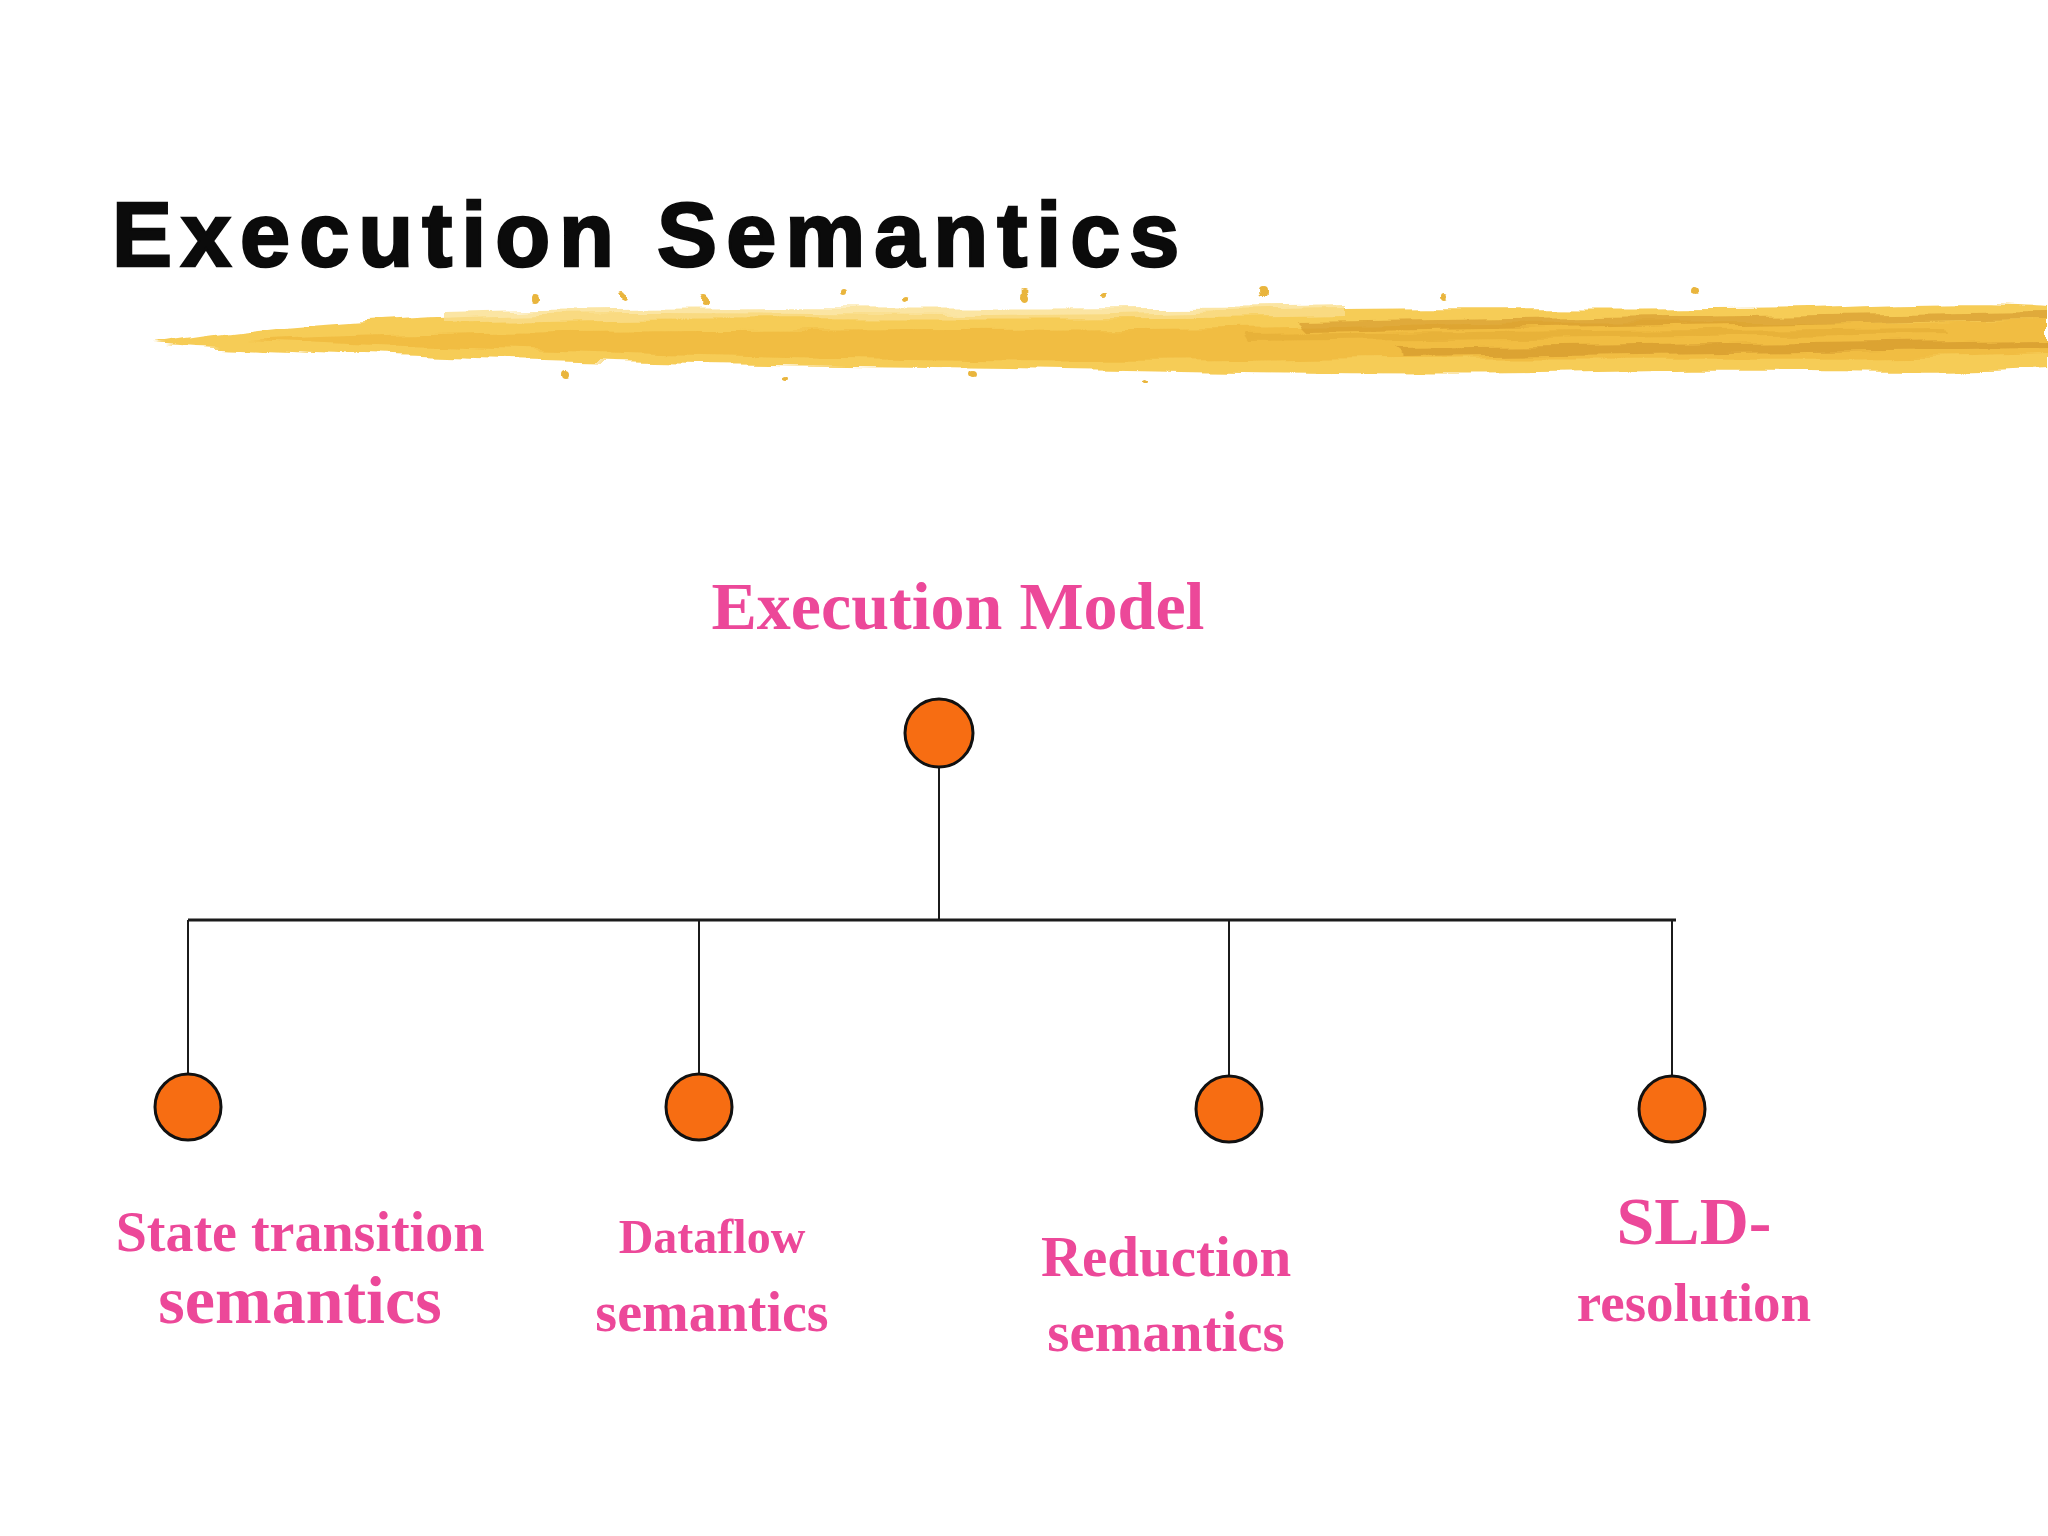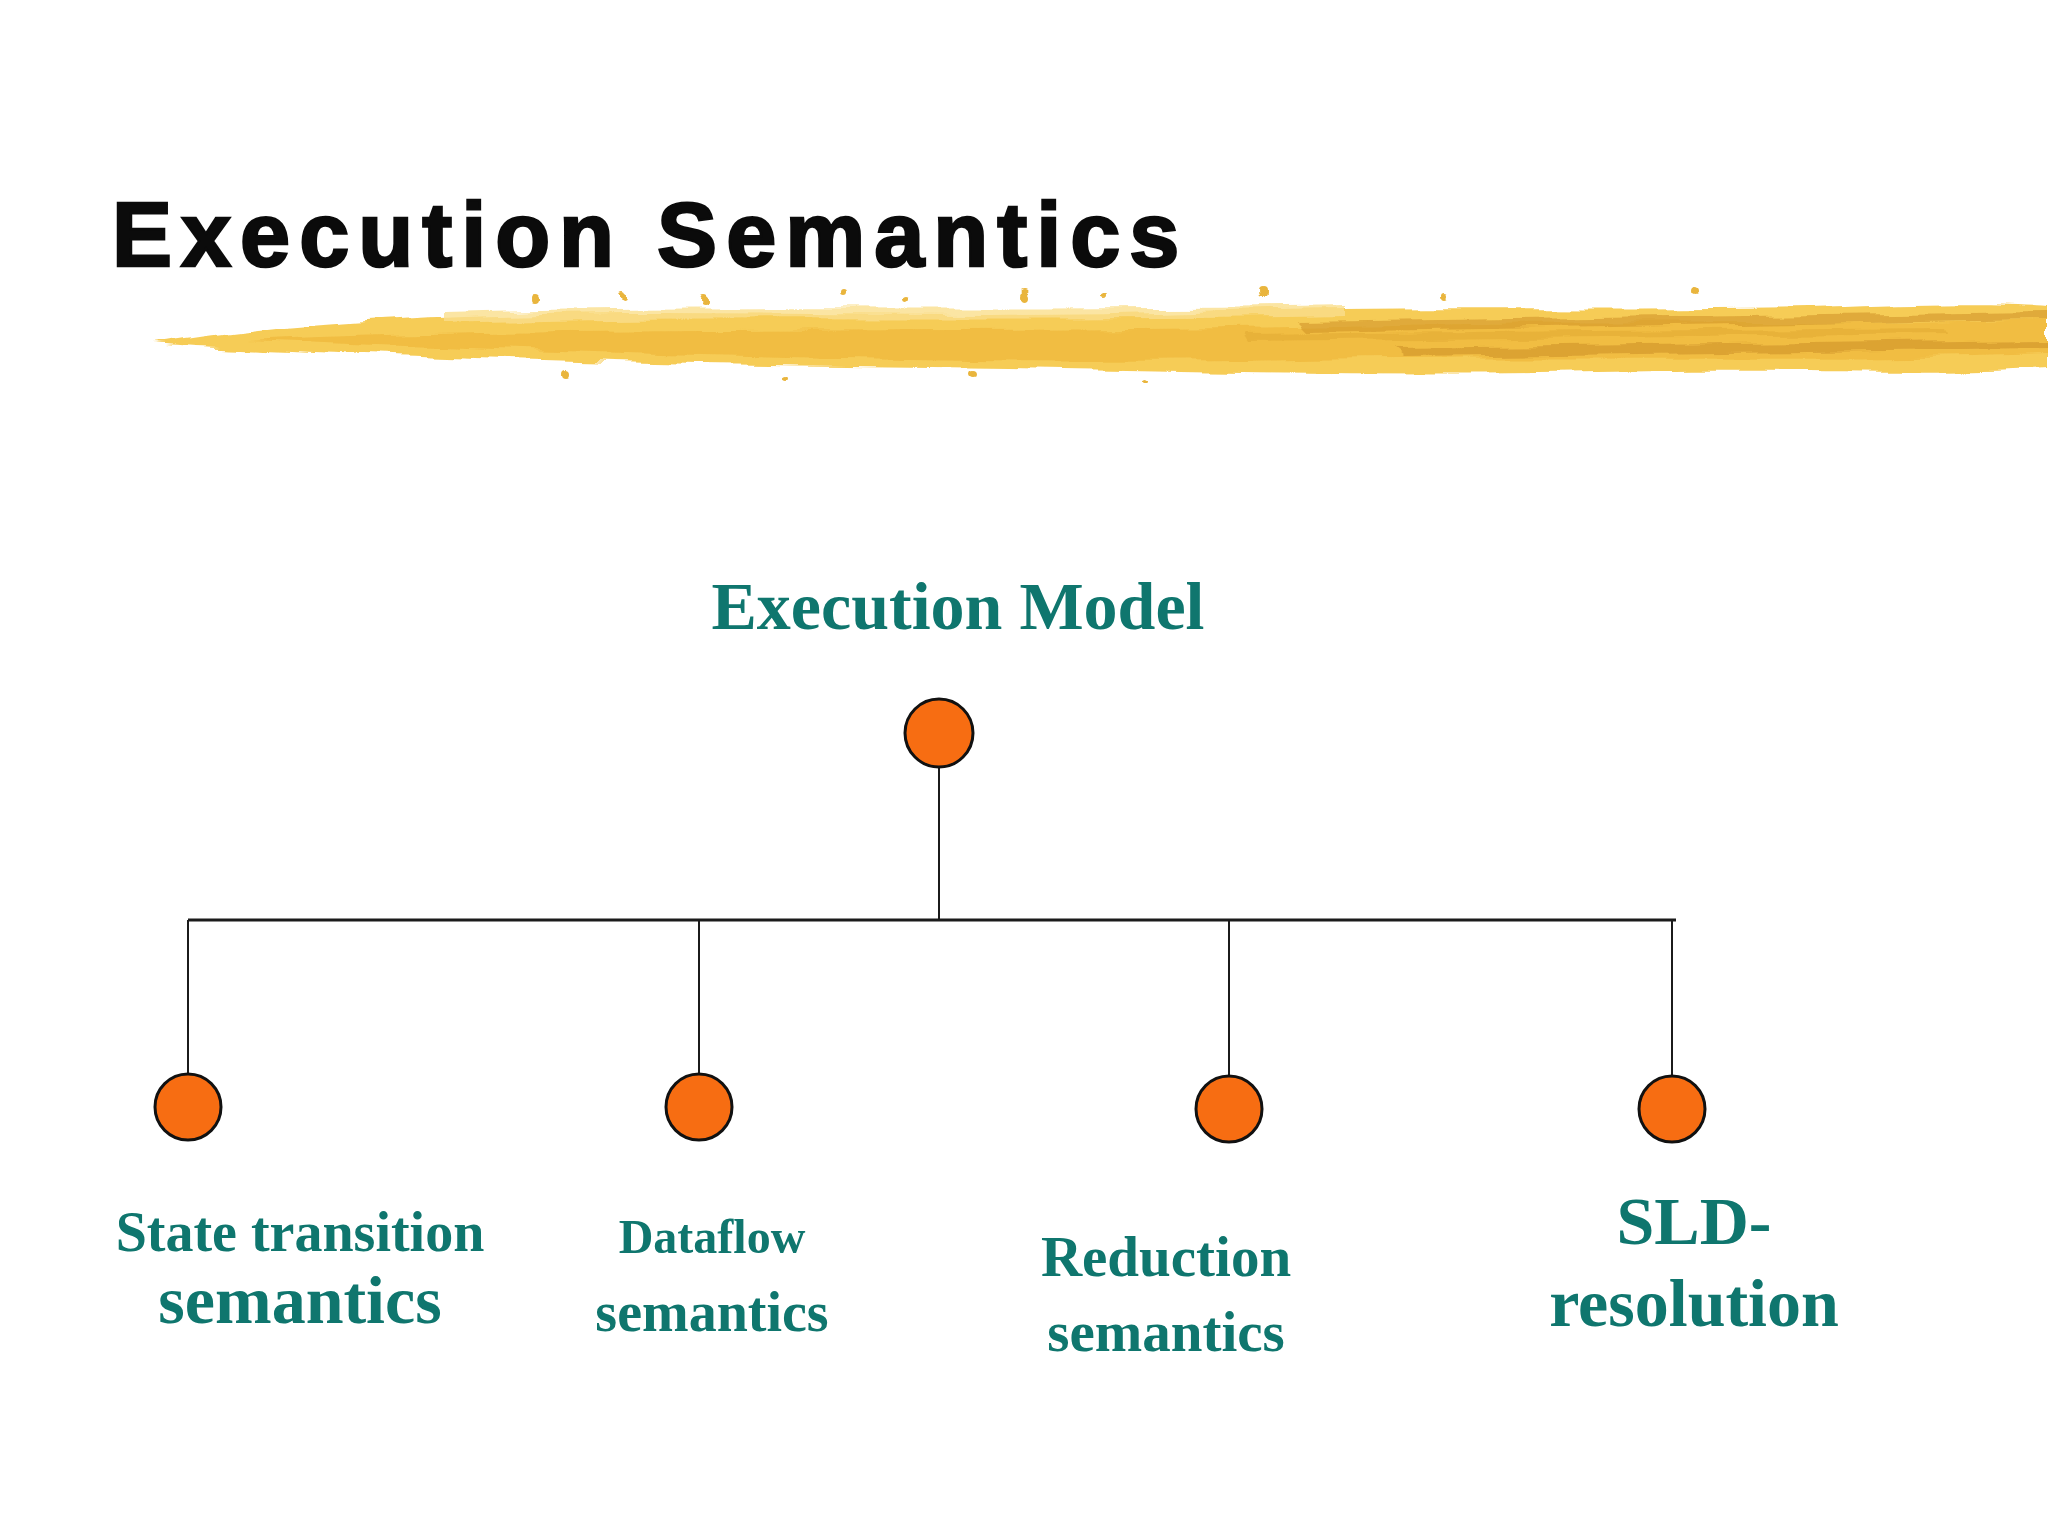--- a/index.html
+++ b/index.html
@@ -47,21 +47,21 @@
     left: 0; top: 0;
     width: 2048px;
     height: 1536px;
   }
 
   
   .node-label {
     position: absolute;
     transform: translateX(-50%);
     text-align: center;
-    color: #0f766e;
+    color: #ec4899;
     font-weight: bold;
     white-space: nowrap;
   }
   .root-label {
     left: 958px;
     top: 570px;
     font-size: 68px;
     line-height: 72px;
   }
   .n1 { left: 256px;  top: 1200px; margin-left: 44px; }
@@ -69,21 +69,21 @@
   .n3 { left: 1166px; top: 1225px; text-align: center; }
   .n4 { left: 1694px; top: 1185px; }
 
   .n1 .line1 { font-size: 56px; line-height: 64px; }
   .n1 .line2 { font-size: 68px; line-height: 72px; }
   .n2 .line1 { font-size: 48px; line-height: 64px; }
   .n2 .line2 { font-size: 56px; line-height: 62px; margin-top: 12px; }
   .n3 .line1 { font-size: 57px; line-height: 64px; }
   .n3 .line2 { font-size: 57px; line-height: 62px; margin-top: 12px; }
   .n4 .line1 { font-size: 68px; line-height: 72px; }
-  .n4 .line2 { font-size: 68px; line-height: 72px; margin-top: 10px; }
+  .n4 .line2 { font-size: 55px; line-height: 72px; margin-top: 10px; }
 </style>
 </head>
 <body>
 
 <div class="slide">
 
   <div class="title">Execution Semantics</div>
 
   <div class="brush-wrap">
     <svg viewBox="0 0 1903 118" preserveAspectRatio="none">

